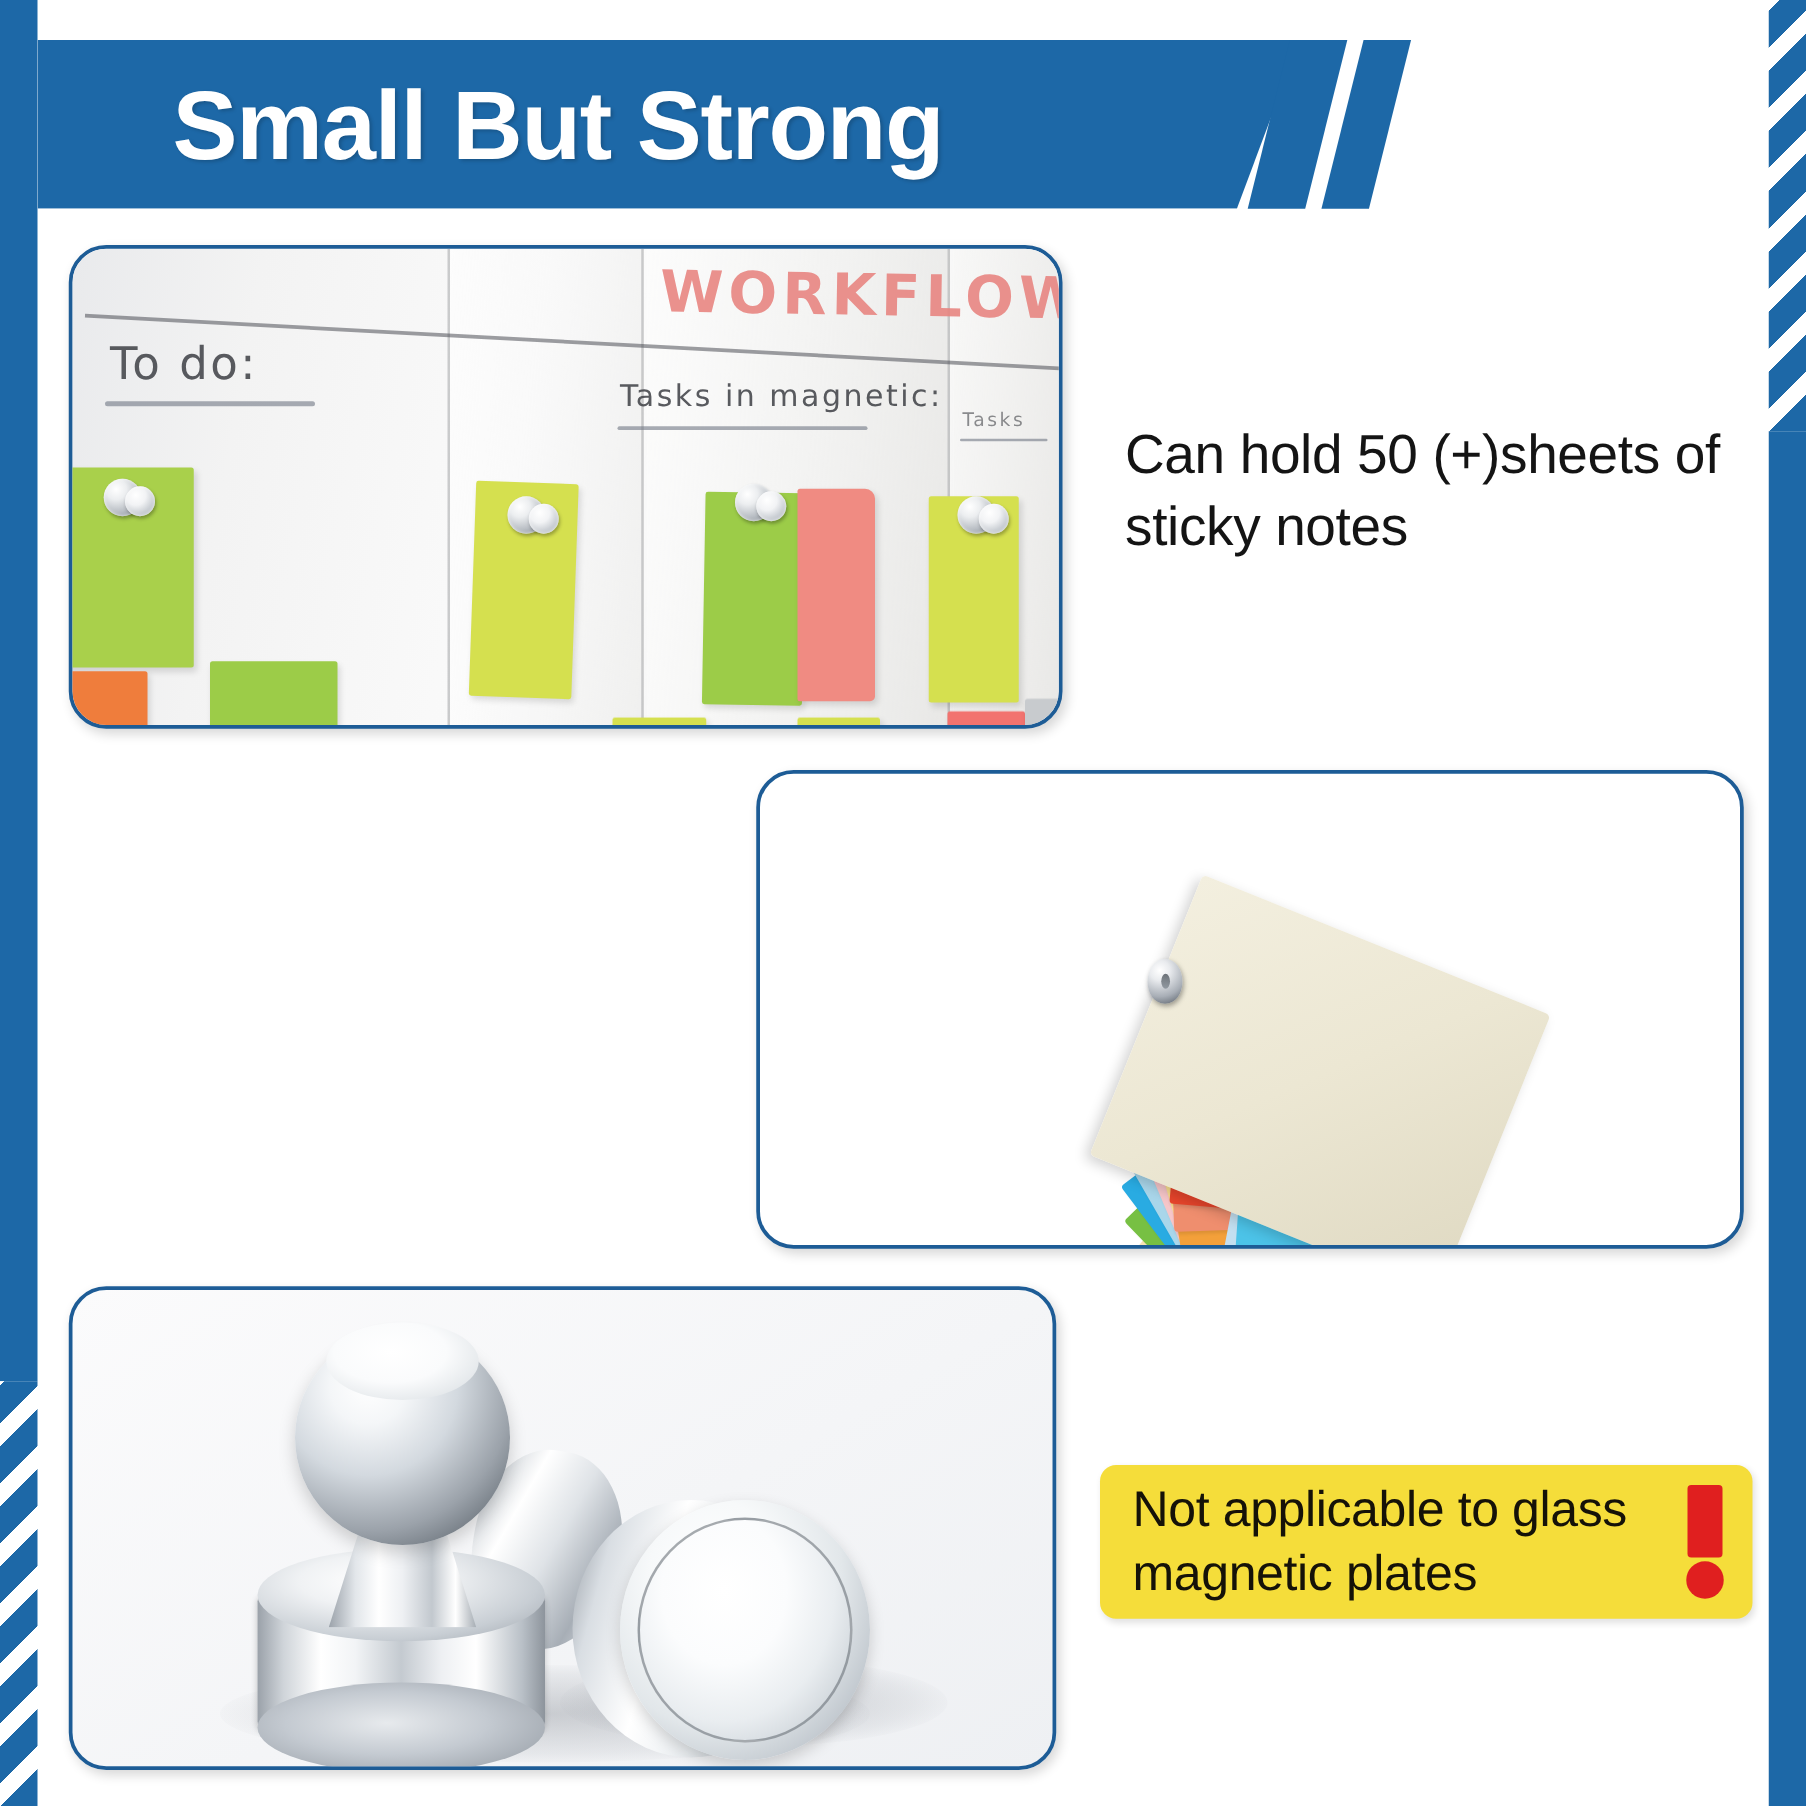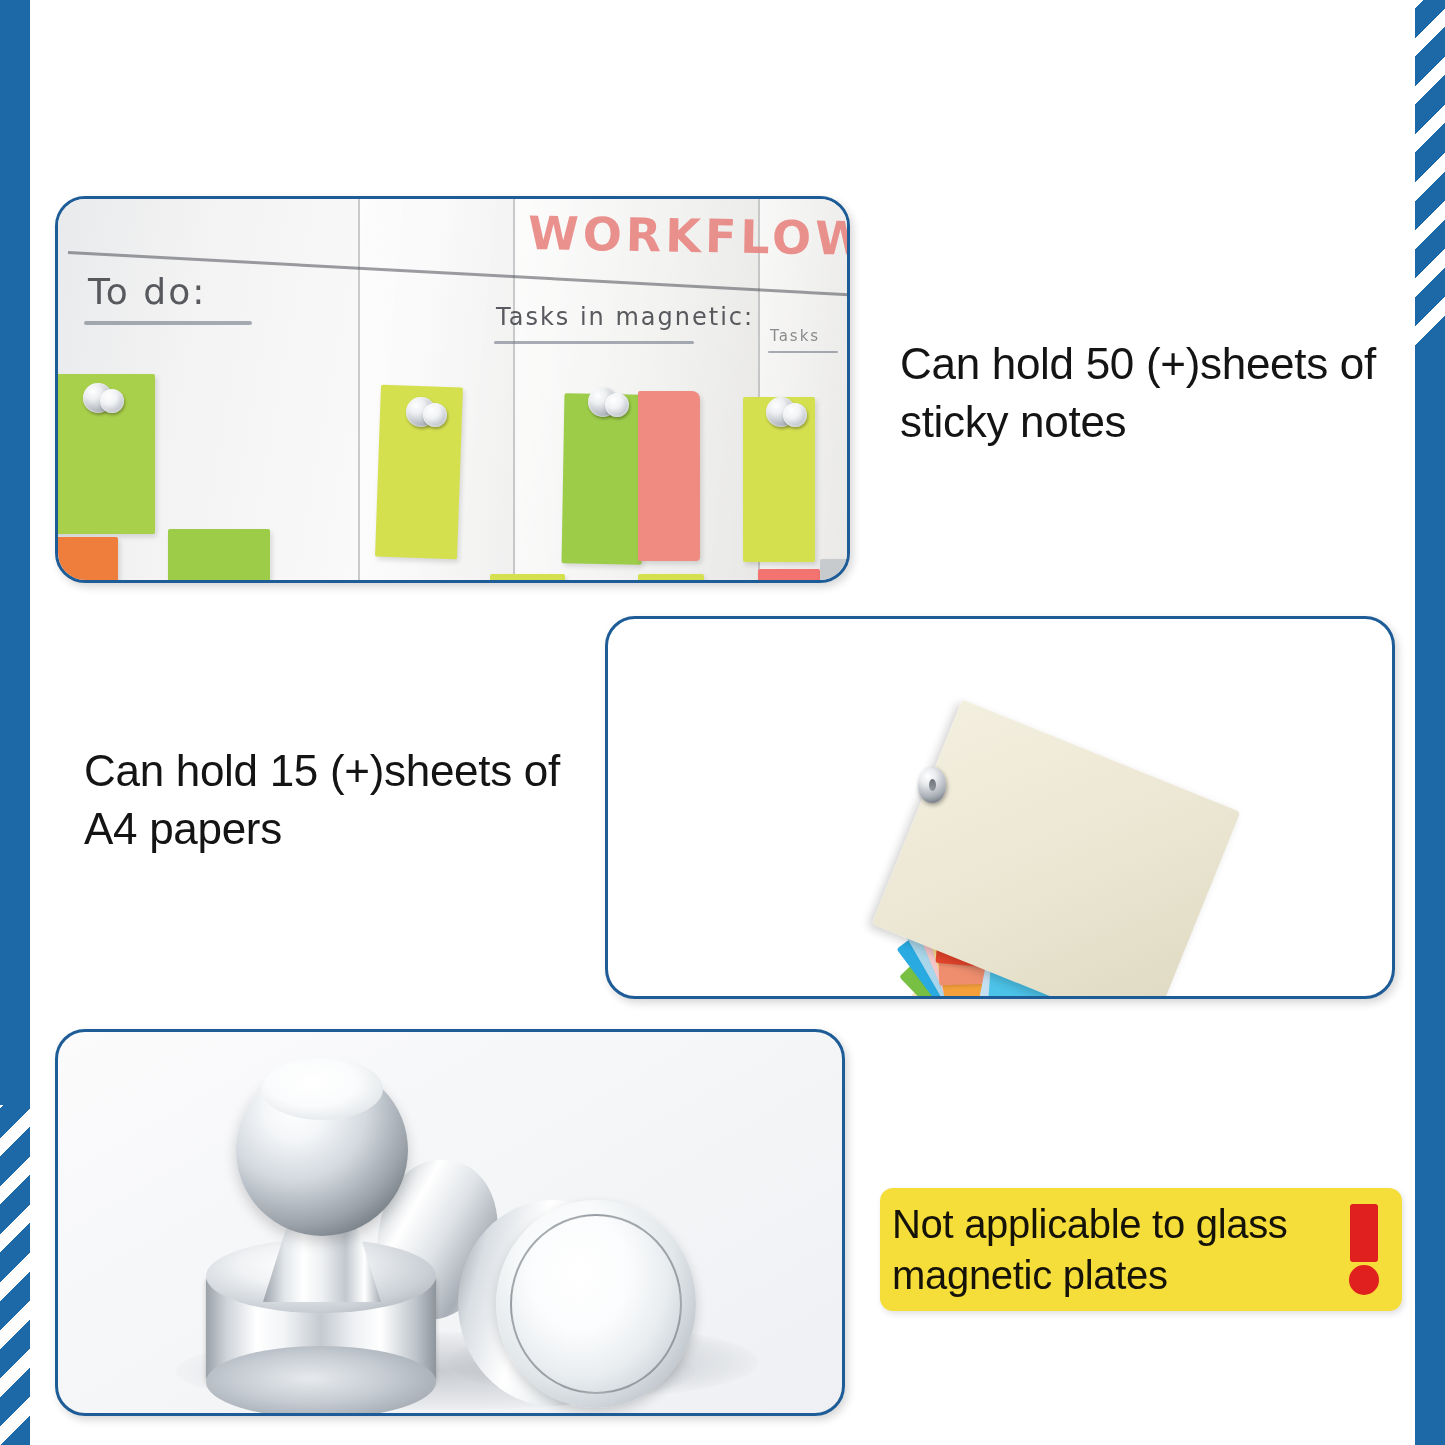--- a/index.html
+++ b/index.html
@@ -275,23 +275,22 @@
   .warn-box {
     position: absolute;
     left: 880px;
     top: 1172px;
     width: 522px;
     height: 123px;
     background: #f5dd3a;
     border-radius: 13px;
     display: flex;
     align-items: center;
-    padding: 0 14px 0 12px;
+    padding: 0 14px 0 26px;
     box-shadow: 2px 3px 6px rgba(0,0,0,0.12);
-    margin-top: 16px;
   }
   .warn-text {
     color: #151208;
     font-size: 40px;
     line-height: 1.26;
     letter-spacing: -0.3px;
     flex: 1;
   }
   .warn-bang {
     width: 46px;
@@ -323,20 +322,26 @@
   <div class="edge-band left">
     <div class="band-seg solid" style="top:0px;   height:1105px;"></div>
     <div class="band-seg striped" style="top:1105px; height:340px;"></div>
   </div>
 
   <div class="edge-band right">
     <div class="band-seg striped" style="top:0px;   height:345px;"></div>
     <div class="band-seg solid" style="top:345px; height:1100px;"></div>
   </div>
 
+  <div class="header">
+    <div class="header-slab"></div>
+    <div class="header-stripe s1"></div>
+    <div class="header-stripe s2"></div>
+    <div class="header-title">Small But Strong</div>
+  </div>
 
   <div class="photo-card card-whiteboard">
     <div class="wb">
 
       <div class="wb-panel" style="left:300px; width:160px;"></div>
       <div class="wb-panel" style="left:455px; width:250px;"></div>
       <div class="wb-panel" style="left:700px; width:120px;"></div>
 
       <div class="wb-rule" style="left:10px; top:52px; width:820px; transform: rotate(3.1deg);"></div>
 
@@ -407,21 +412,20 @@
       <div class="fan-sheet" style="background:#f6cbd2; transform: rotate(19deg);"></div>
       <div class="fan-sheet" style="background:#c3dff0; transform: rotate(-79deg);"></div>
       <div class="fan-sheet" style="background:#4cc3e8; transform: rotate(-86deg);"></div>
 
       <div class="fan-top" style="left:-32px; top:-64px; transform: rotate(22deg);"></div>
 
       <div class="fan-pin" style="left:-20px; top:-44px;"></div>
     </div>
   </div>
 
-  <div class="caption caption-a4">Can hold 15 (+)sheets of A4 papers</div>
 
   <div class="photo-card card-magnets">
     <div class="mag-scene">
 
       <div class="mag-shadow" style="left:118px; top:300px; width:520px; height:78px;"></div>
       <div class="mag-shadow" style="left:390px; top:295px; width:310px; height:70px;"></div>
 
       <div class="ellipse" style="left:320px; top:128px; width:118px; height:160px;
            background: linear-gradient(110deg,#b8bfc6 0%, #ffffff 28%, #dfe3e7 52%, #a7aeb6 78%, #dde1e5 100%);
            border-radius:46% 46% 50% 50%; transform: rotate(10deg);"></div>

